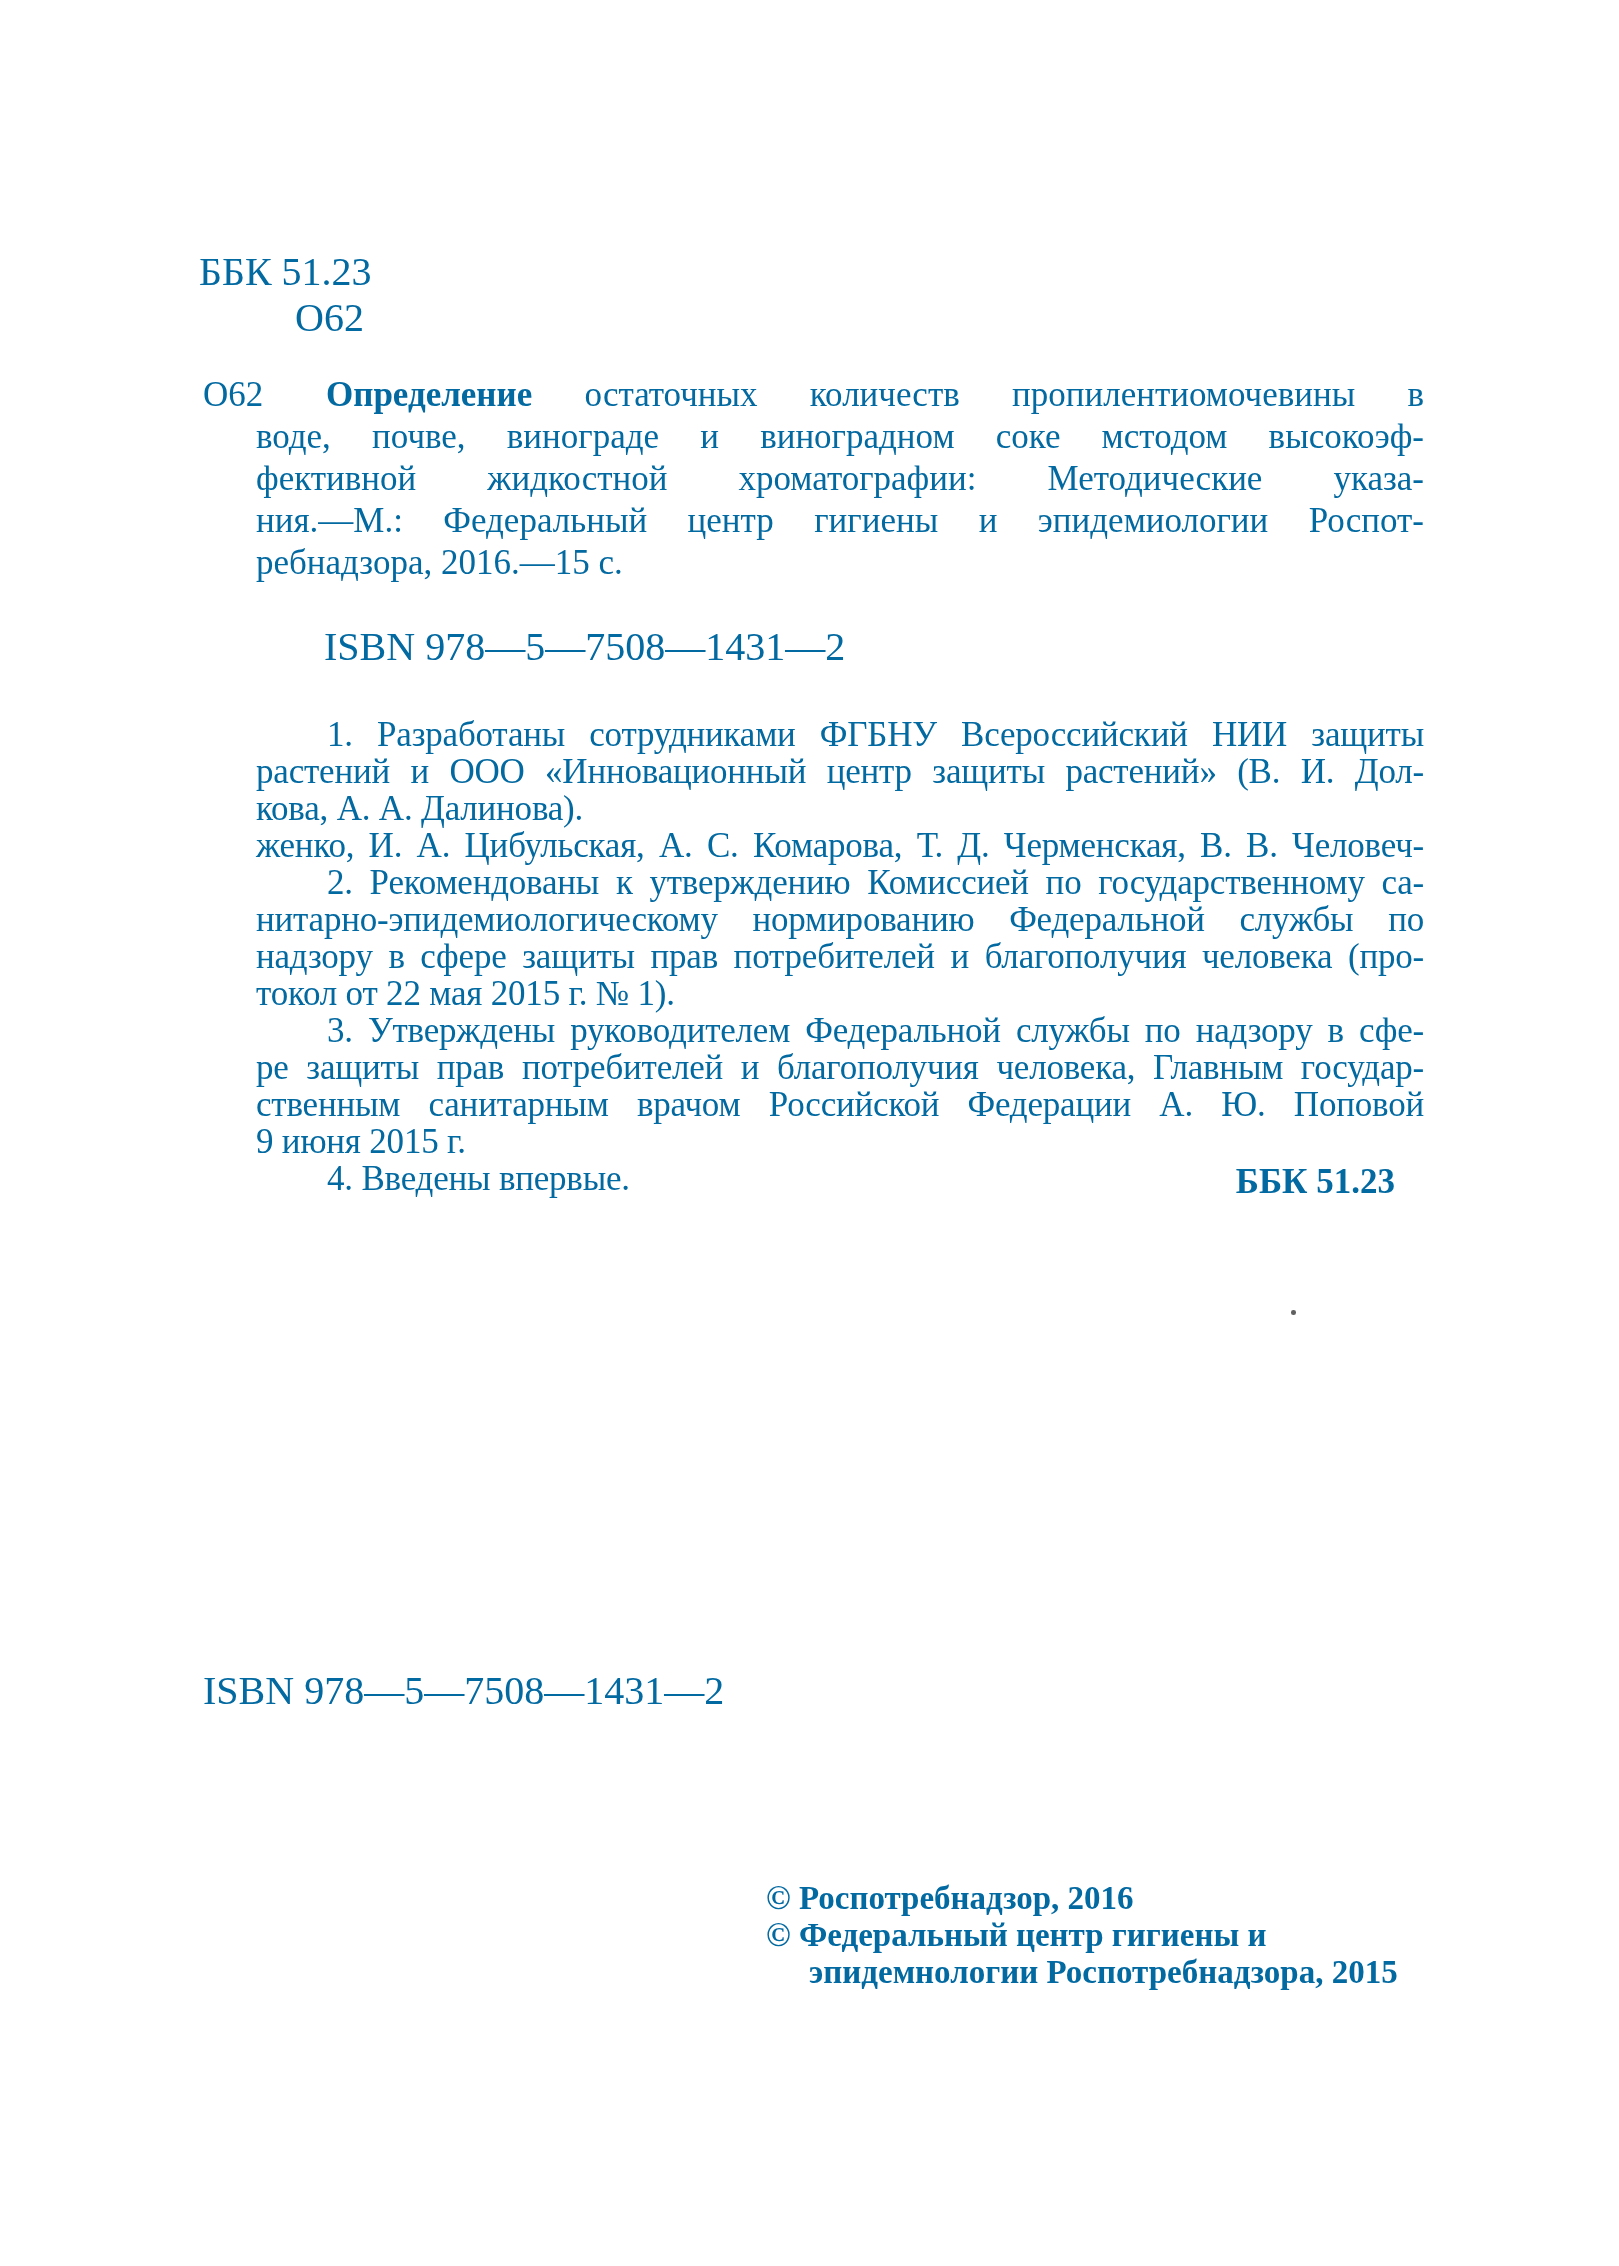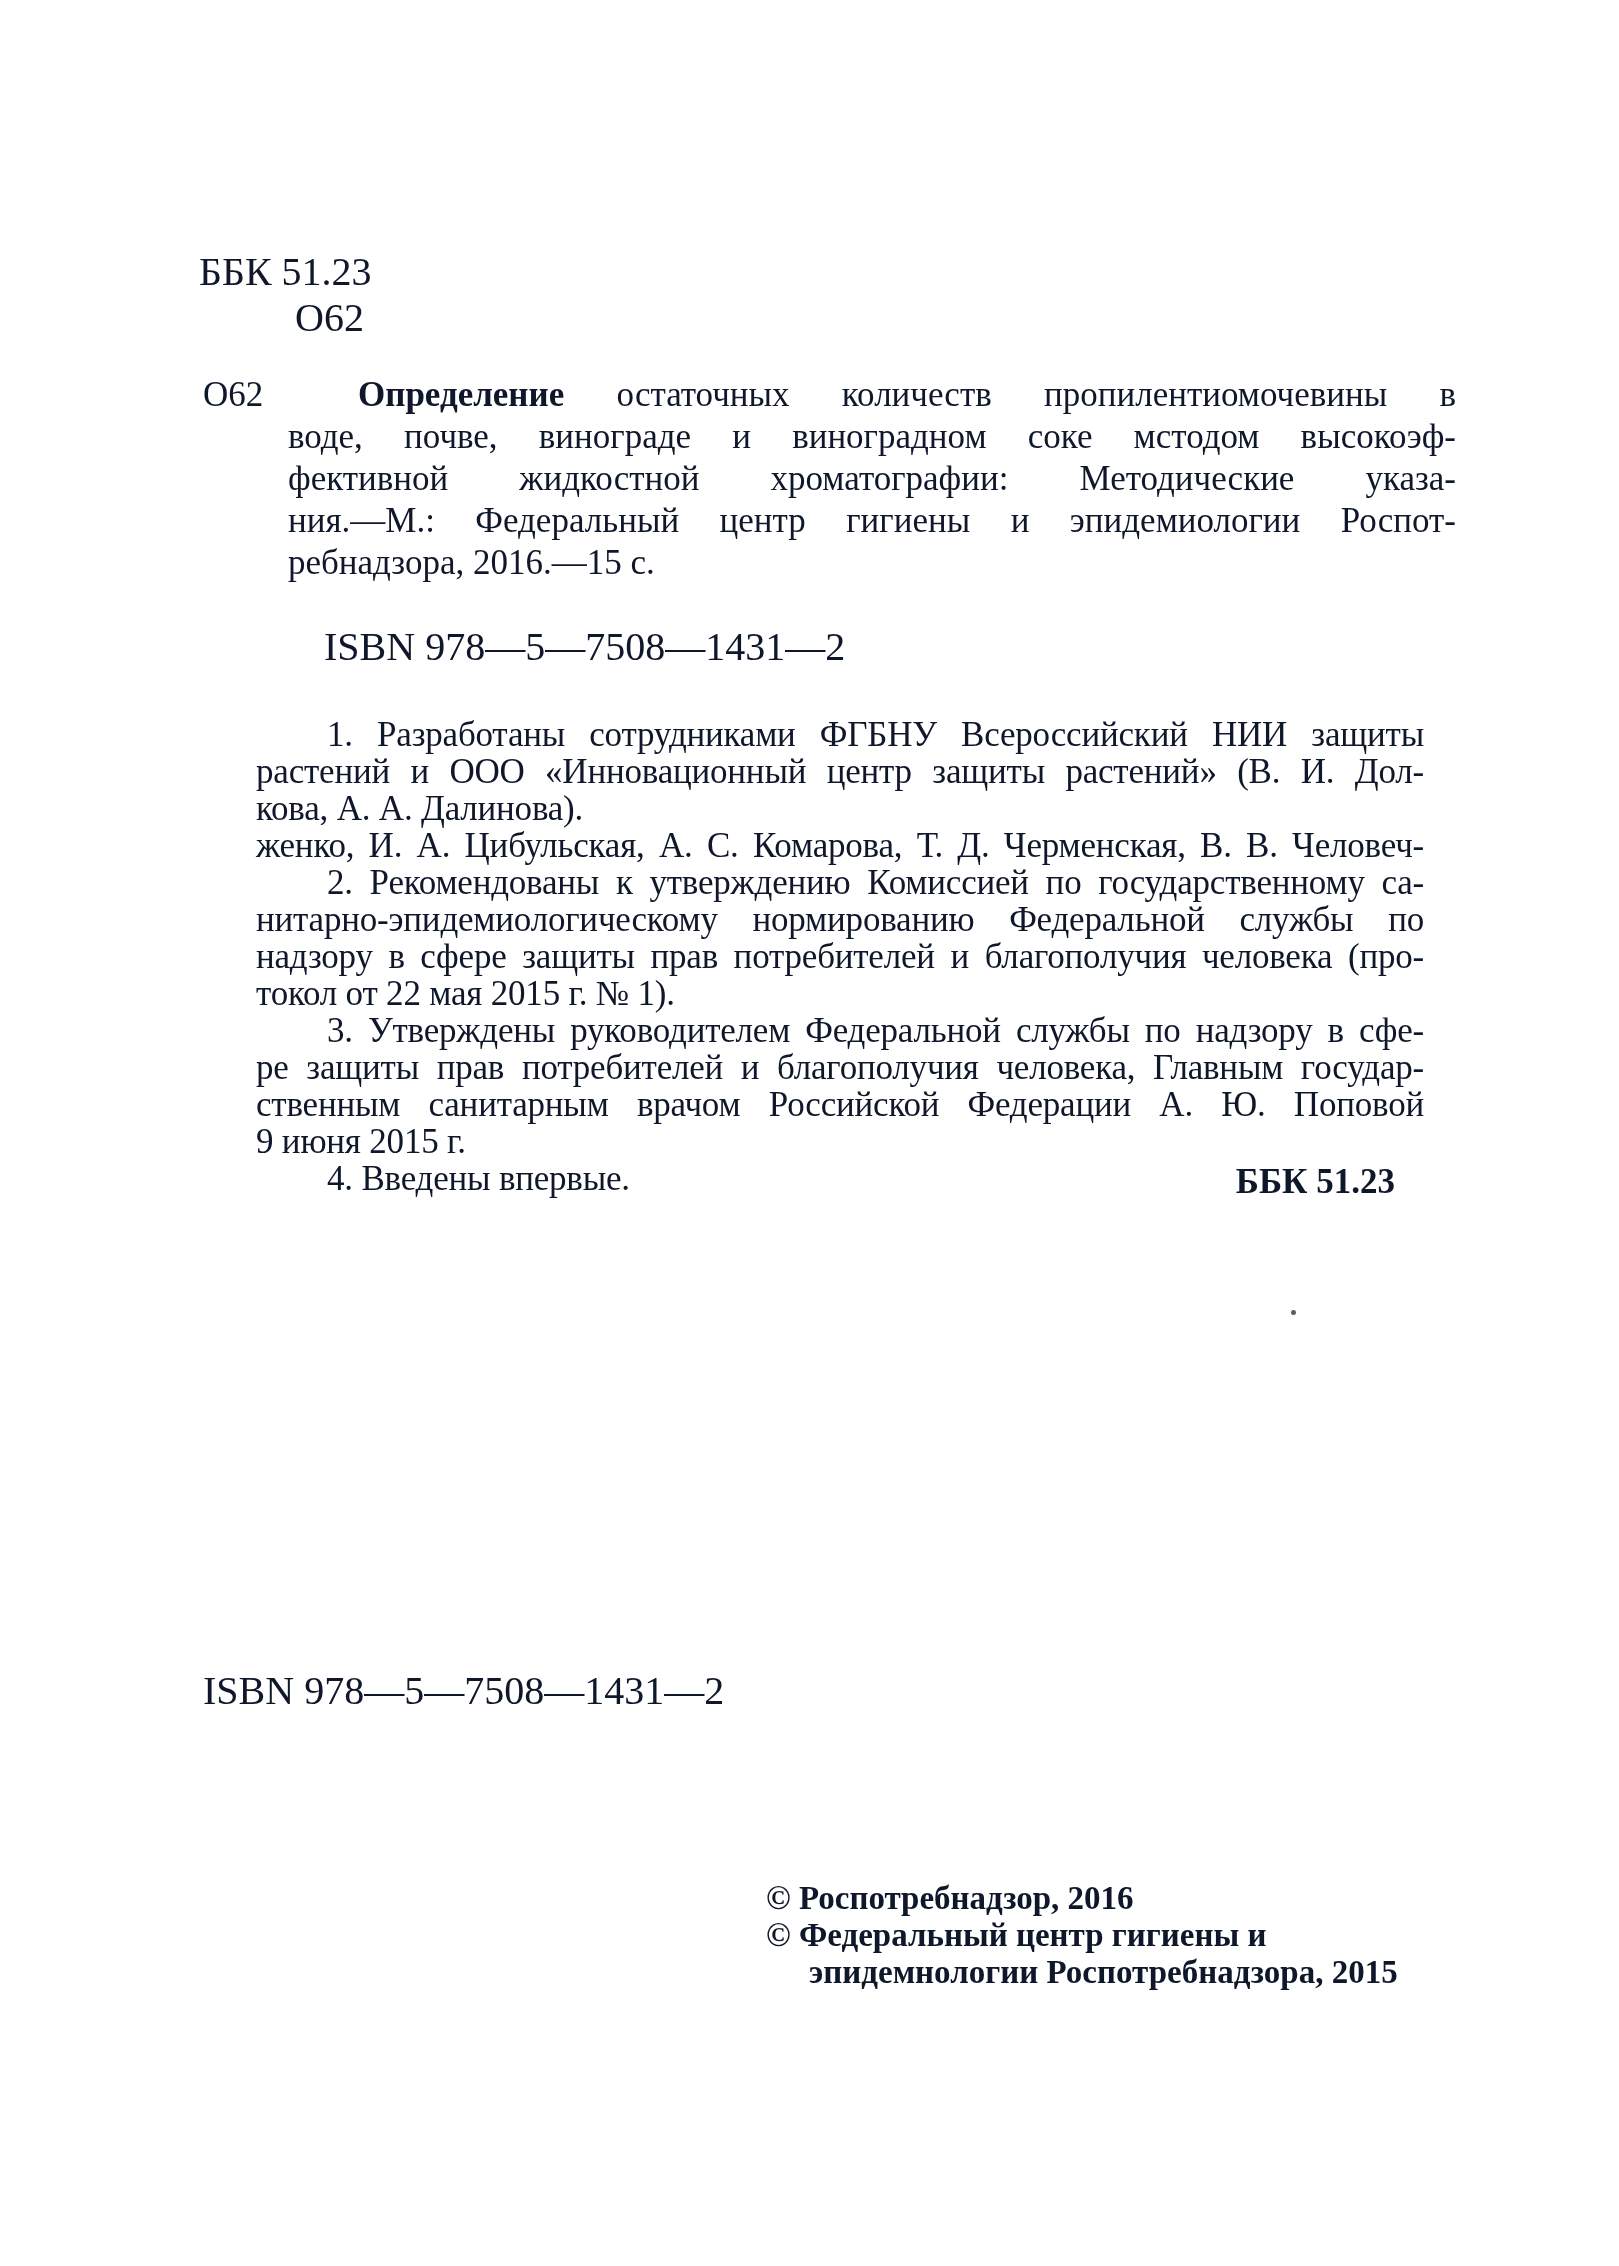--- a/index.html
+++ b/index.html
@@ -1,29 +1,29 @@
 <!DOCTYPE html>
 <html style="font-size:14.6px"><head>
 <meta charset="utf-8">
 <style>
   html,body{margin:0;padding:0;background:#e8e8e8;}
   .page{
     position:relative;
     width:1619px;height:2266px;
     background:#ffffff;
     font-family:"Liberation Serif","DejaVu Serif",serif;
-    color:#0f172a;
+    color:#0369a1;
     overflow:hidden;
   }
   
   .header-block{position:absolute;left:199px;top:249px;font-size:40px;line-height:46px;white-space:nowrap;}
   .header-code{margin-left:96px;}
   
   .catalog-label{position:absolute;left:203px;top:374px;font-size:35px;line-height:42px;white-space:nowrap;}
-  .catalog{position:absolute;left:256px;top:374px;width:1168px;font-size:35px;line-height:42px;margin-left:32px;}
+  .catalog{position:absolute;left:256px;top:374px;width:1168px;font-size:35px;line-height:42px;}
   .catalog .firstline{padding-left:70px;text-align:justify;text-align-last:justify;}
   .lead-bold{font-weight:bold;}
   
   .jline{text-align:justify;text-align-last:justify;}
   .jline.first{padding-left:71px;}
   .jline.last{text-align-last:left;}
   
   .isbn-top{position:absolute;left:324px;top:624px;font-size:40px;line-height:46px;white-space:nowrap;}
   
   .notes{position:absolute;left:256px;top:716px;width:1168px;font-size:35px;line-height:37px;letter-spacing:-0.2px;}

